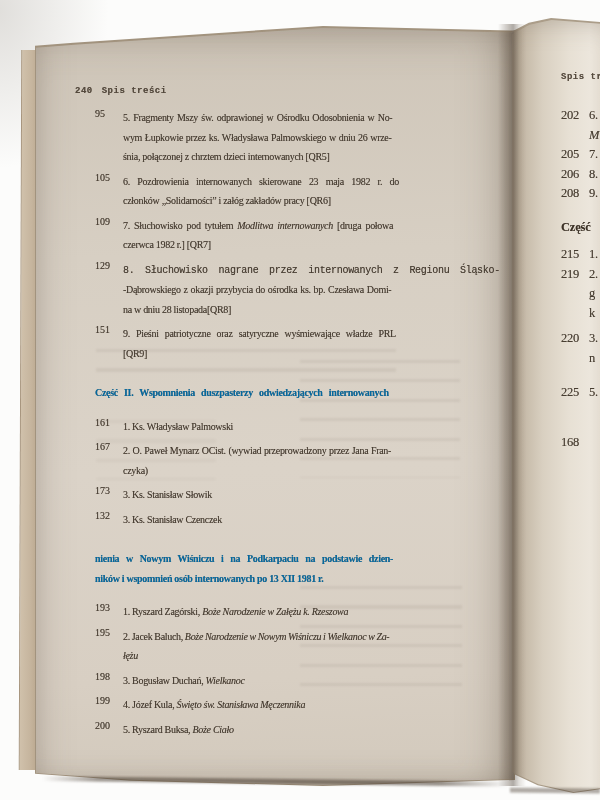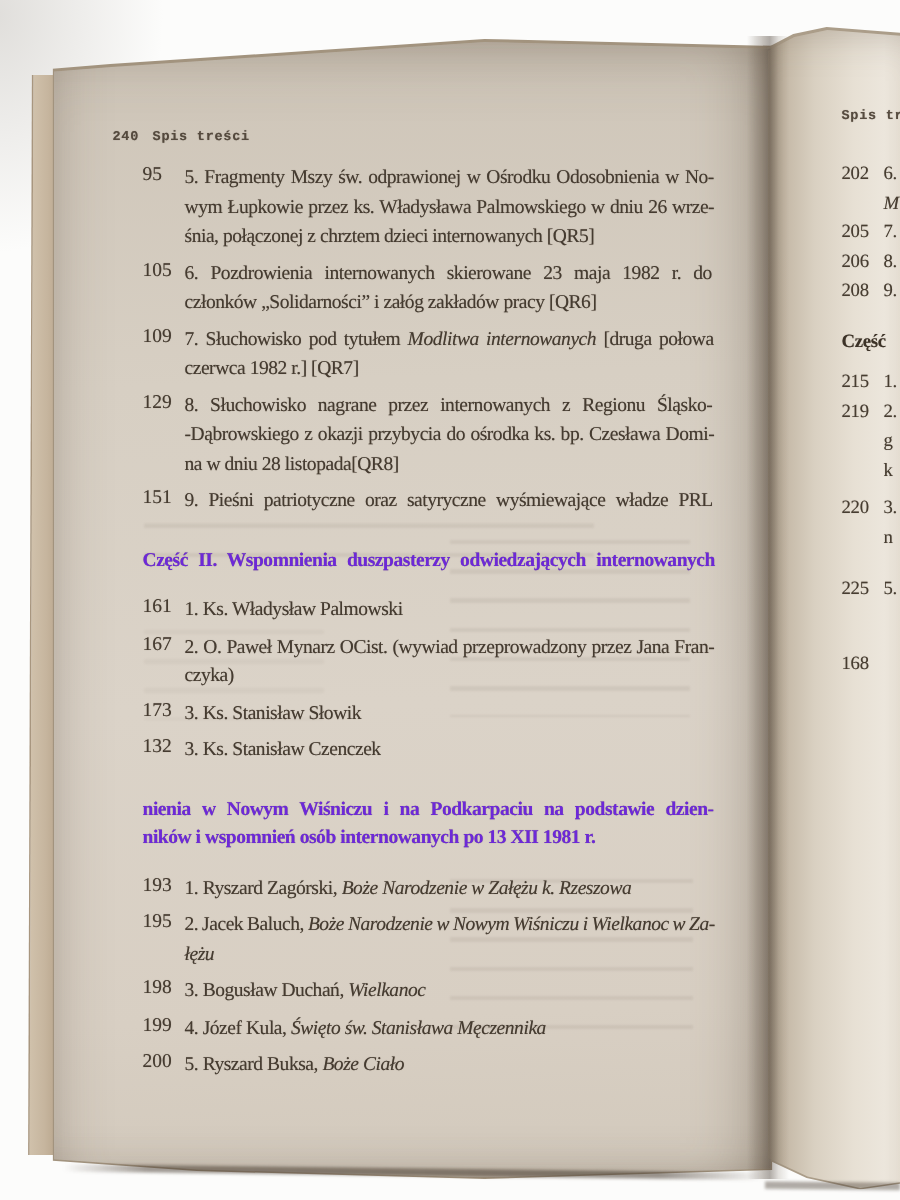--- a/index.html
+++ b/index.html
@@ -55,28 +55,28 @@
   
   .run-head{position:absolute;left:75px;top:86px;font-family:"Liberation Mono","DejaVu Sans Mono",monospace;
     font-size:9px;font-weight:bold;letter-spacing:.5px;color:#54493d;
     text-shadow:0 0 .6px rgba(84,73,61,.6);}
   .run-head .pgno{margin-right:9px;margin-top:45px;}
   .run-head-r{position:absolute;left:561px;top:72px;font-family:"Liberation Mono","DejaVu Sans Mono",monospace;
     font-size:9px;font-weight:bold;letter-spacing:.5px;color:#564b3f;white-space:nowrap;
     text-shadow:0 0 .6px rgba(84,73,61,.6);}
 
   
-  .toc{position:absolute;left:95px;top:108px;width:367px;color:#453b30;font-size:13px;
+  .toc{position:absolute;left:95px;top:108px;width:367px;color:#453b30;font-size:10px;
     text-shadow:0 0 .5px rgba(69,59,48,.55);}
   .tline{line-height:19.5px;letter-spacing:-.3px;width:100%;white-space:nowrap;overflow:visible;}
   .it{font-style:italic;}
   .entry{display:flex;margin-bottom:5px;}
   .entry .num{width:28px;flex:none;}
   .entry .lines{flex:1;min-width:0;}
-  .heading{font-weight:bold;color:#6d28d9;margin:20px 0 14px 0;}
+  .heading{font-weight:bold;color:#0369a1;margin:20px 0 14px 0;}
 
   
   .rp-toc{position:absolute;left:561px;top:106px;width:60px;color:#473d31;font-size:12.5px;
     text-shadow:0 0 .5px rgba(69,59,48,.5);}
   .rp-row,.rp-cont,.rp-head{line-height:19.5px;white-space:nowrap;letter-spacing:-.2px;}
   .rp-num{display:inline-block;width:28px;}
   .rp-cont{padding-left:28px;}
   .rp-head{font-weight:bold;color:#3c3227;margin:14px 0 8px 0;}
   .rp-row.gap{margin-top:15px;}
   .rp-row.gap2{margin-top:30px;}
@@ -134,29 +134,30 @@
       <div class="entry">
         <div class="num">109</div>
         <div class="lines">
           <div class="tline just"><span style="white-space: nowrap; display: inline-block; word-spacing: 1.92188px;"><span>7. Słuchowisko pod tytułem </span><span class="it">Modlitwa internowanych</span><span> [druga połowa</span></span></div>
           <div class="tline"><span style="white-space: nowrap; display: inline-block;"><span>czerwca 1982 r.] [QR7]</span></span></div>
         </div>
       </div>
       <div class="entry">
         <div class="num">129</div>
         <div class="lines">
-          <div class="tline just"><span style="white-space: nowrap; display: inline-block; word-spacing: 4.97991px;"><span>8. Słuchowisko nagrane przez internowanych z Regionu Śląsko-</span></span></div>
+          <div class="tline just"><span style="white-space: nowrap; display: inline-block; word-spacing: 4.97991px; font-family: Liberation Mono, monospace;"><span>8. Słuchowisko nagrane przez internowanych z Regionu Śląsko-</span></span></div>
           <div class="tline just"><span style="white-space: nowrap; display: inline-block; word-spacing: 0.640625px;"><span>-Dąbrowskiego z okazji przybycia do ośrodka ks. bp. Czesława Domi-</span></span></div>
           <div class="tline"><span style="white-space: nowrap; display: inline-block; text-align: right;"><span>na w dniu 28 listopada[QR8]</span></span></div>
         </div>
       </div>
       <div class="entry">
         <div class="num">151</div>
         <div class="lines">
           <div class="tline just"><span style="white-space: nowrap; display: inline-block; word-spacing: 3.87946px;"><span>9. Pieśni patriotyczne oraz satyryczne wyśmiewające władze PRL</span></span></div>
+          <div class="tline"><span style="white-space: nowrap; display: inline-block;"><span>[QR9]</span></span></div>
         </div>
       </div>
       <div class="heading">
         <div class="tline just"><span style="white-space: nowrap; display: inline-block; word-spacing: 3.89062px;"><span>Część II. Wspomnienia duszpasterzy odwiedzających internowanych</span></span></div>
       </div>
       <div class="entry">
         <div class="num">161</div>
         <div class="lines">
           <div class="tline"><span style="white-space: nowrap; display: inline-block;"><span>1. Ks. Władysław Palmowski</span></span></div>
         </div>

